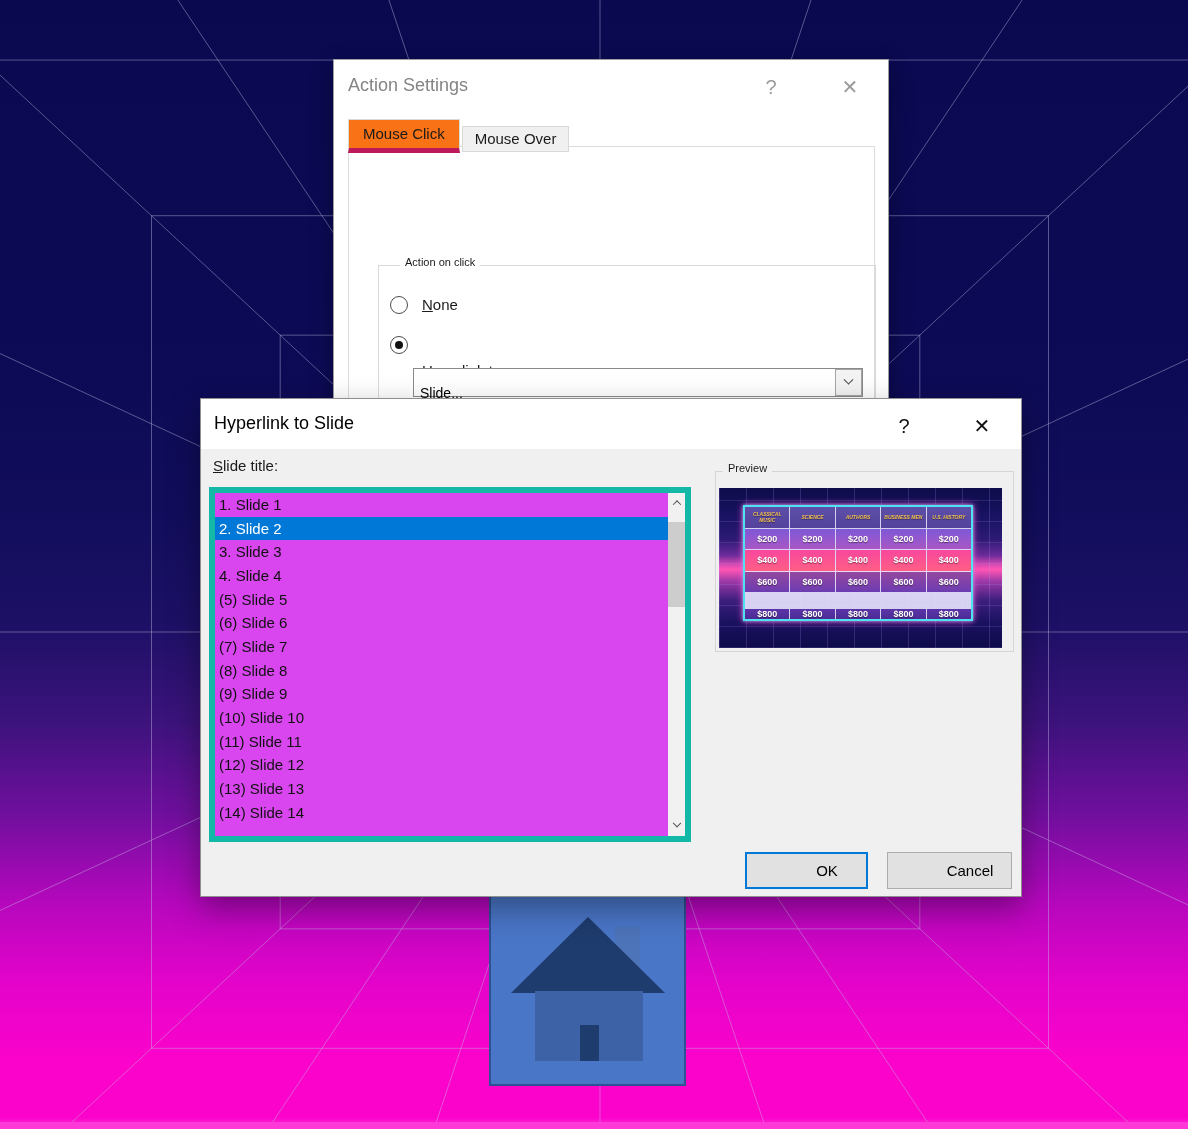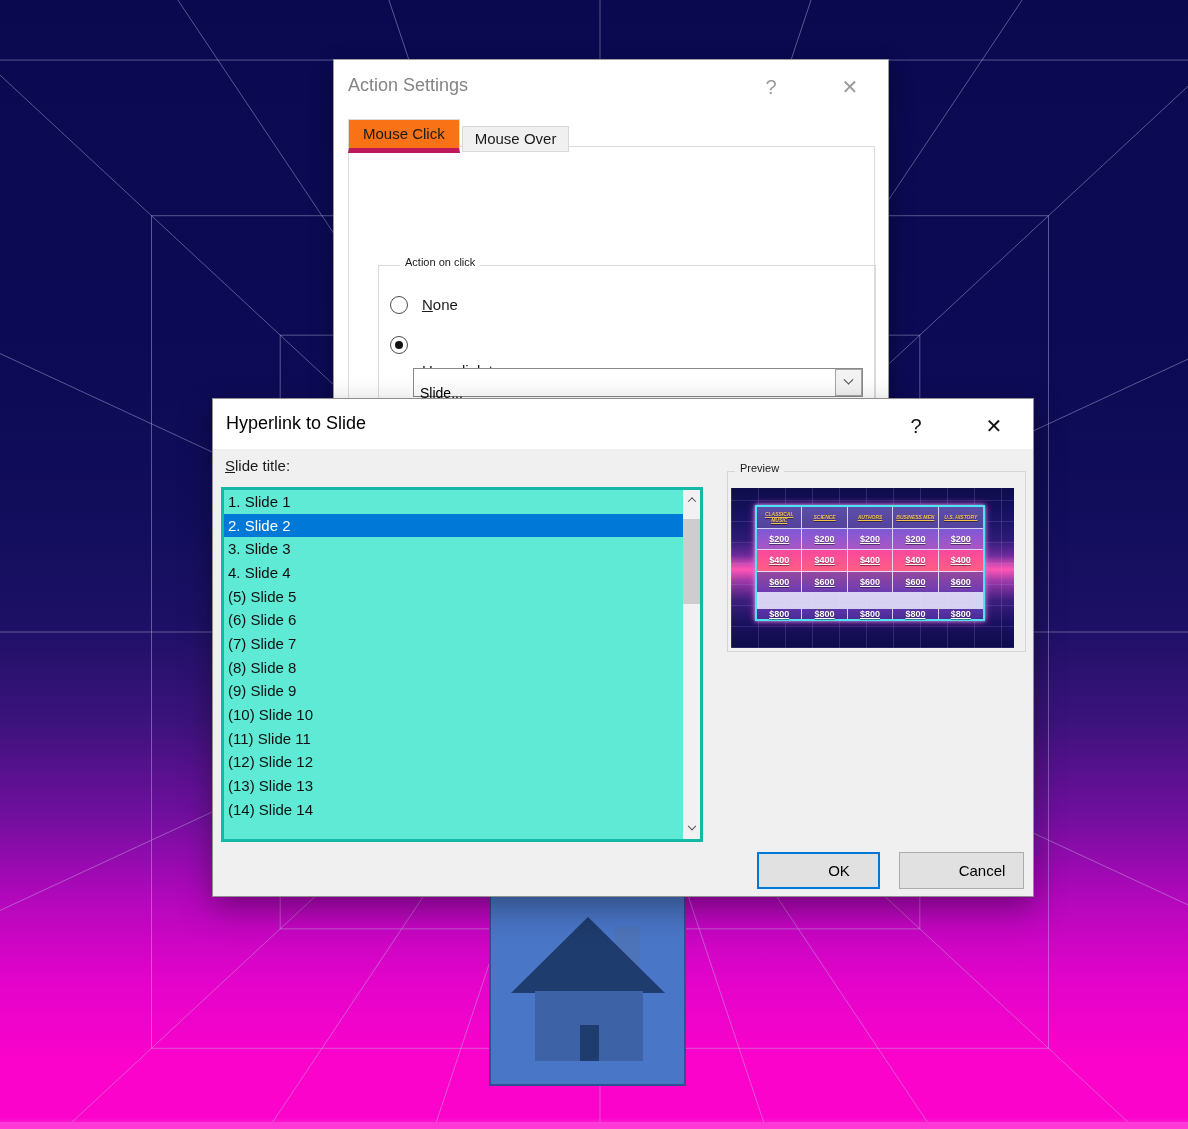--- a/index.html
+++ b/index.html
@@ -48,29 +48,29 @@
     display:flex; align-items:center; justify-content:center; }
   .chev { width:7px; height:7px; border-left:1.5px solid #444; border-top:1.5px solid #444; }
   .chev.down { transform:rotate(225deg) translate(2px,2px); }
   .chev.up { transform:rotate(45deg) translate(1px,1px); }
   .run-field { position:absolute; left:34px; top:173px; width:308px; height:29px;
     border:1px solid #cfcfcf; background:#f1f1f1; font-size:15px; padding:0 5px; color:#555; }
   .browse { position:absolute; left:359px; top:174px; width:125px; height:36px;
     background:#f1f1f1; border:1px solid #bcbcbc; color:#a0a0a0; }
 
   
-  .hl-dlg { left:212px; top:398px; width:822px; height:499px; z-index:4; background:#f0f0f0;
+  .hl-dlg { left:200px; top:398px; width:822px; height:499px; z-index:4; background:#f0f0f0;
     border:1px solid #8f8f8f; box-shadow:0 12px 30px rgba(0,0,0,0.35); }
   .hl-titlebar { position:absolute; left:0; top:0; right:0; height:50px; background:#fff; }
   .hl-title { position:absolute; left:13px; top:14px; color:#000; }
   .hl-help { left:688px; color:#111; }
   .hl-close { left:766px; color:#111; }
   .hl-list-label { position:absolute; left:12px; top:58px; font-size:15px; color:#1a1a1a; }
   .listbox { position:absolute; left:8px; top:88px; width:482px; height:355px;
-    background:#5eead4; border:3px solid #14b8a6; }
+    background:#d946ef; border:6px solid #14b8a6; }
   .litems { position:absolute; left:0; top:0; right:17px; bottom:0; }
   .li { height:23.66px; line-height:23.66px; font-size:15px; color:#111; padding-left:4px; white-space:nowrap; }
   .li.sel { background:#0078d7; color:#fff; }
   .sb { position:absolute; right:0; top:0; bottom:0; width:17px; background:#f1f1f1; }
   .sb-btn { position:absolute; left:0; width:17px; height:20px; display:flex; align-items:center; justify-content:center; }
   .sb-btn .chev { border-color:#505050; width:6px; height:6px; }
   .sb-up { top:0; } .sb-down { bottom:0; }
   .sb-thumb { position:absolute; left:0; top:29px; width:17px; height:85px; background:#cdcdcd; }
 
   .pv-gbx { left:514px; top:72px; width:299px; height:181px; border-color:#d5d5d5; }
@@ -83,21 +83,21 @@
   .pv-art::before { content:""; position:absolute; inset:0;
     background-image:
       repeating-linear-gradient(90deg, rgba(176,150,255,0.20) 0 1px, transparent 1px 27px),
       repeating-linear-gradient(0deg, rgba(176,150,255,0.16) 0 1px, transparent 1px 21px); }
   .pv-board { position:absolute; left:24px; top:17px; width:230px; height:116px;
     display:grid; grid-template-rows:21px 1fr 1fr 1fr 1fr; gap:1px;
     background:rgba(232,230,255,0.9); border:2px solid #4fe3f2;
     box-shadow:0 0 7px rgba(255,80,210,0.9), 0 0 3px rgba(90,230,245,0.9); }
   .pv-row { display:grid; grid-template-columns:repeat(5,1fr); gap:1px; }
   .pv-cell { display:flex; align-items:center; justify-content:center; text-align:center;
-    color:#fff; font-weight:bold; font-size:9px; text-shadow:0 1px 1px rgba(0,0,0,0.45);text-decoration:underline; }
+    color:#fff; font-weight:bold; font-size:9px; text-shadow:0 1px 1px rgba(0,0,0,0.45); }
   .pv-head .pv-cell { font-size:5px; font-style:italic; color:#f2c14e; line-height:1.15;
     background:linear-gradient(180deg,#5d4fa8,#54429c); padding:0 2px; }
   .pv-r0 .pv-cell { background:linear-gradient(180deg,#7e58d6,#a957c4); }
   .pv-r1 .pv-cell { background:linear-gradient(180deg,#f8479e,#ff5f84); }
   .pv-r2 .pv-cell { background:linear-gradient(180deg,#94489e,#6d3cb2); }
   .pv-r3 .pv-cell { background:linear-gradient(180deg,#5c35a8,#4c2b96);margin-top:16px; }
 
   .ok-btn { position:absolute; left:544px; top:453px; width:123px; height:37px; border:2px solid #0078d7; }
   .cancel-btn { position:absolute; left:686px; top:453px; width:125px; height:37px; }
 

